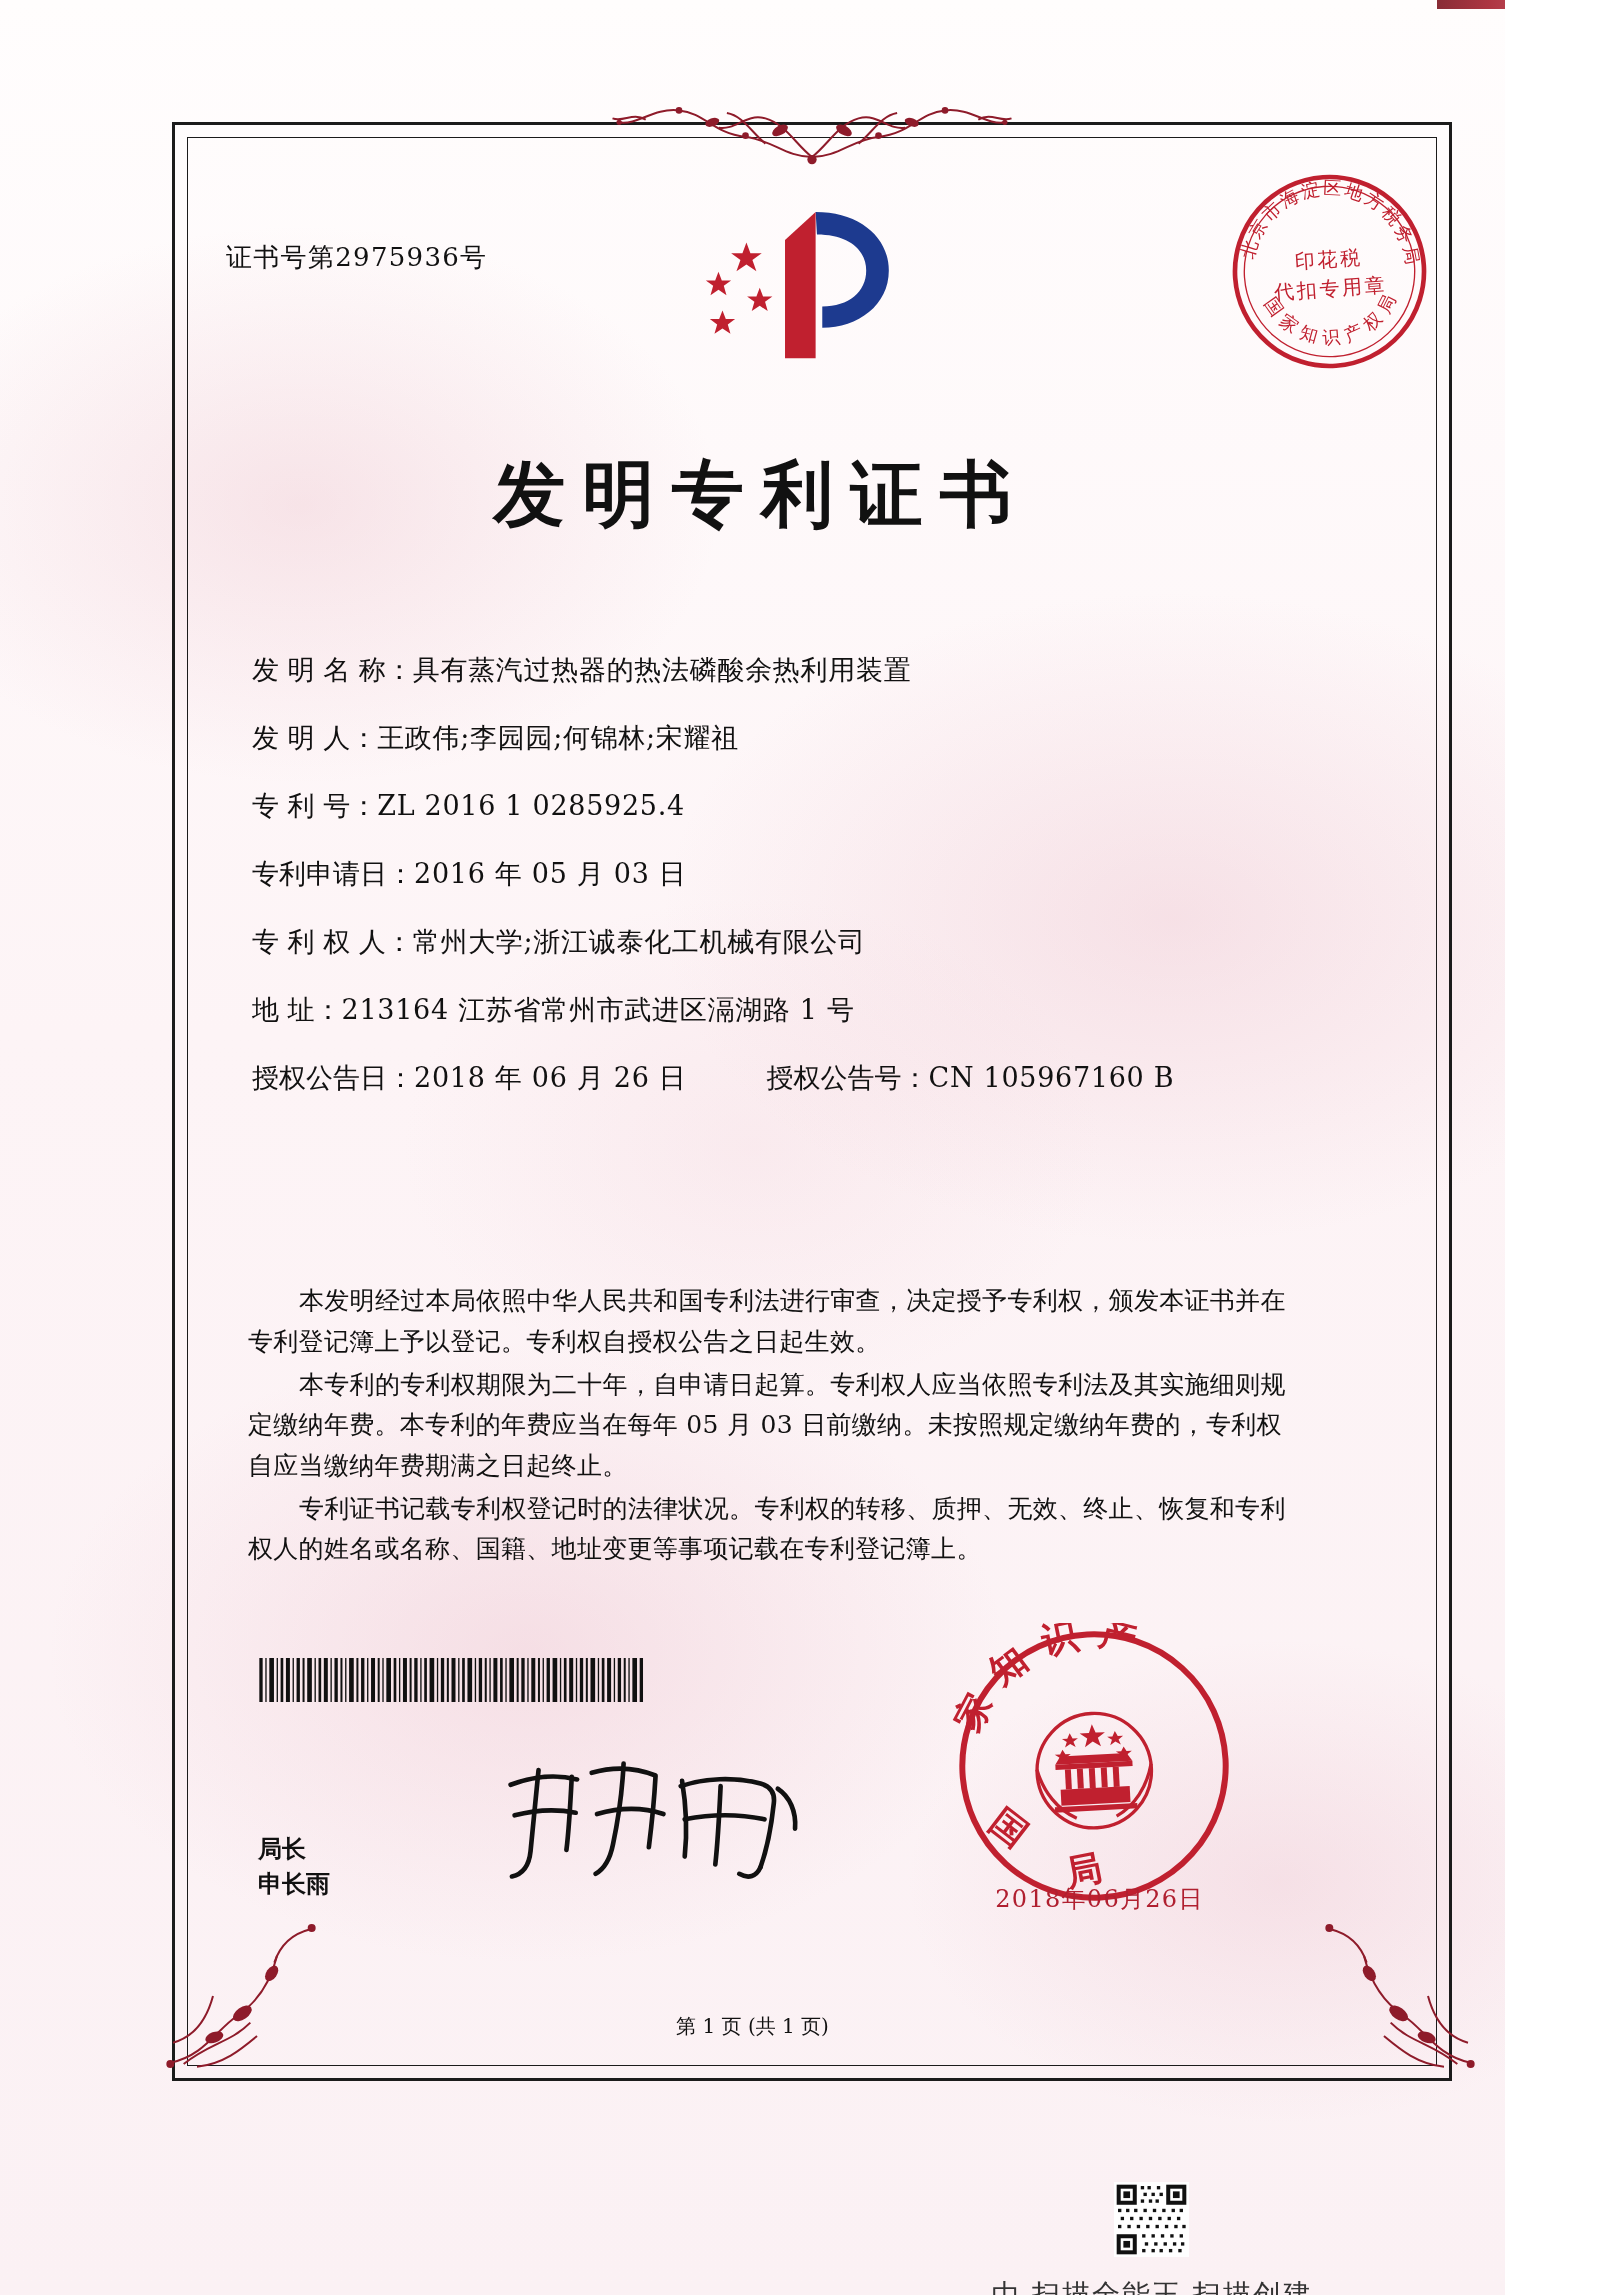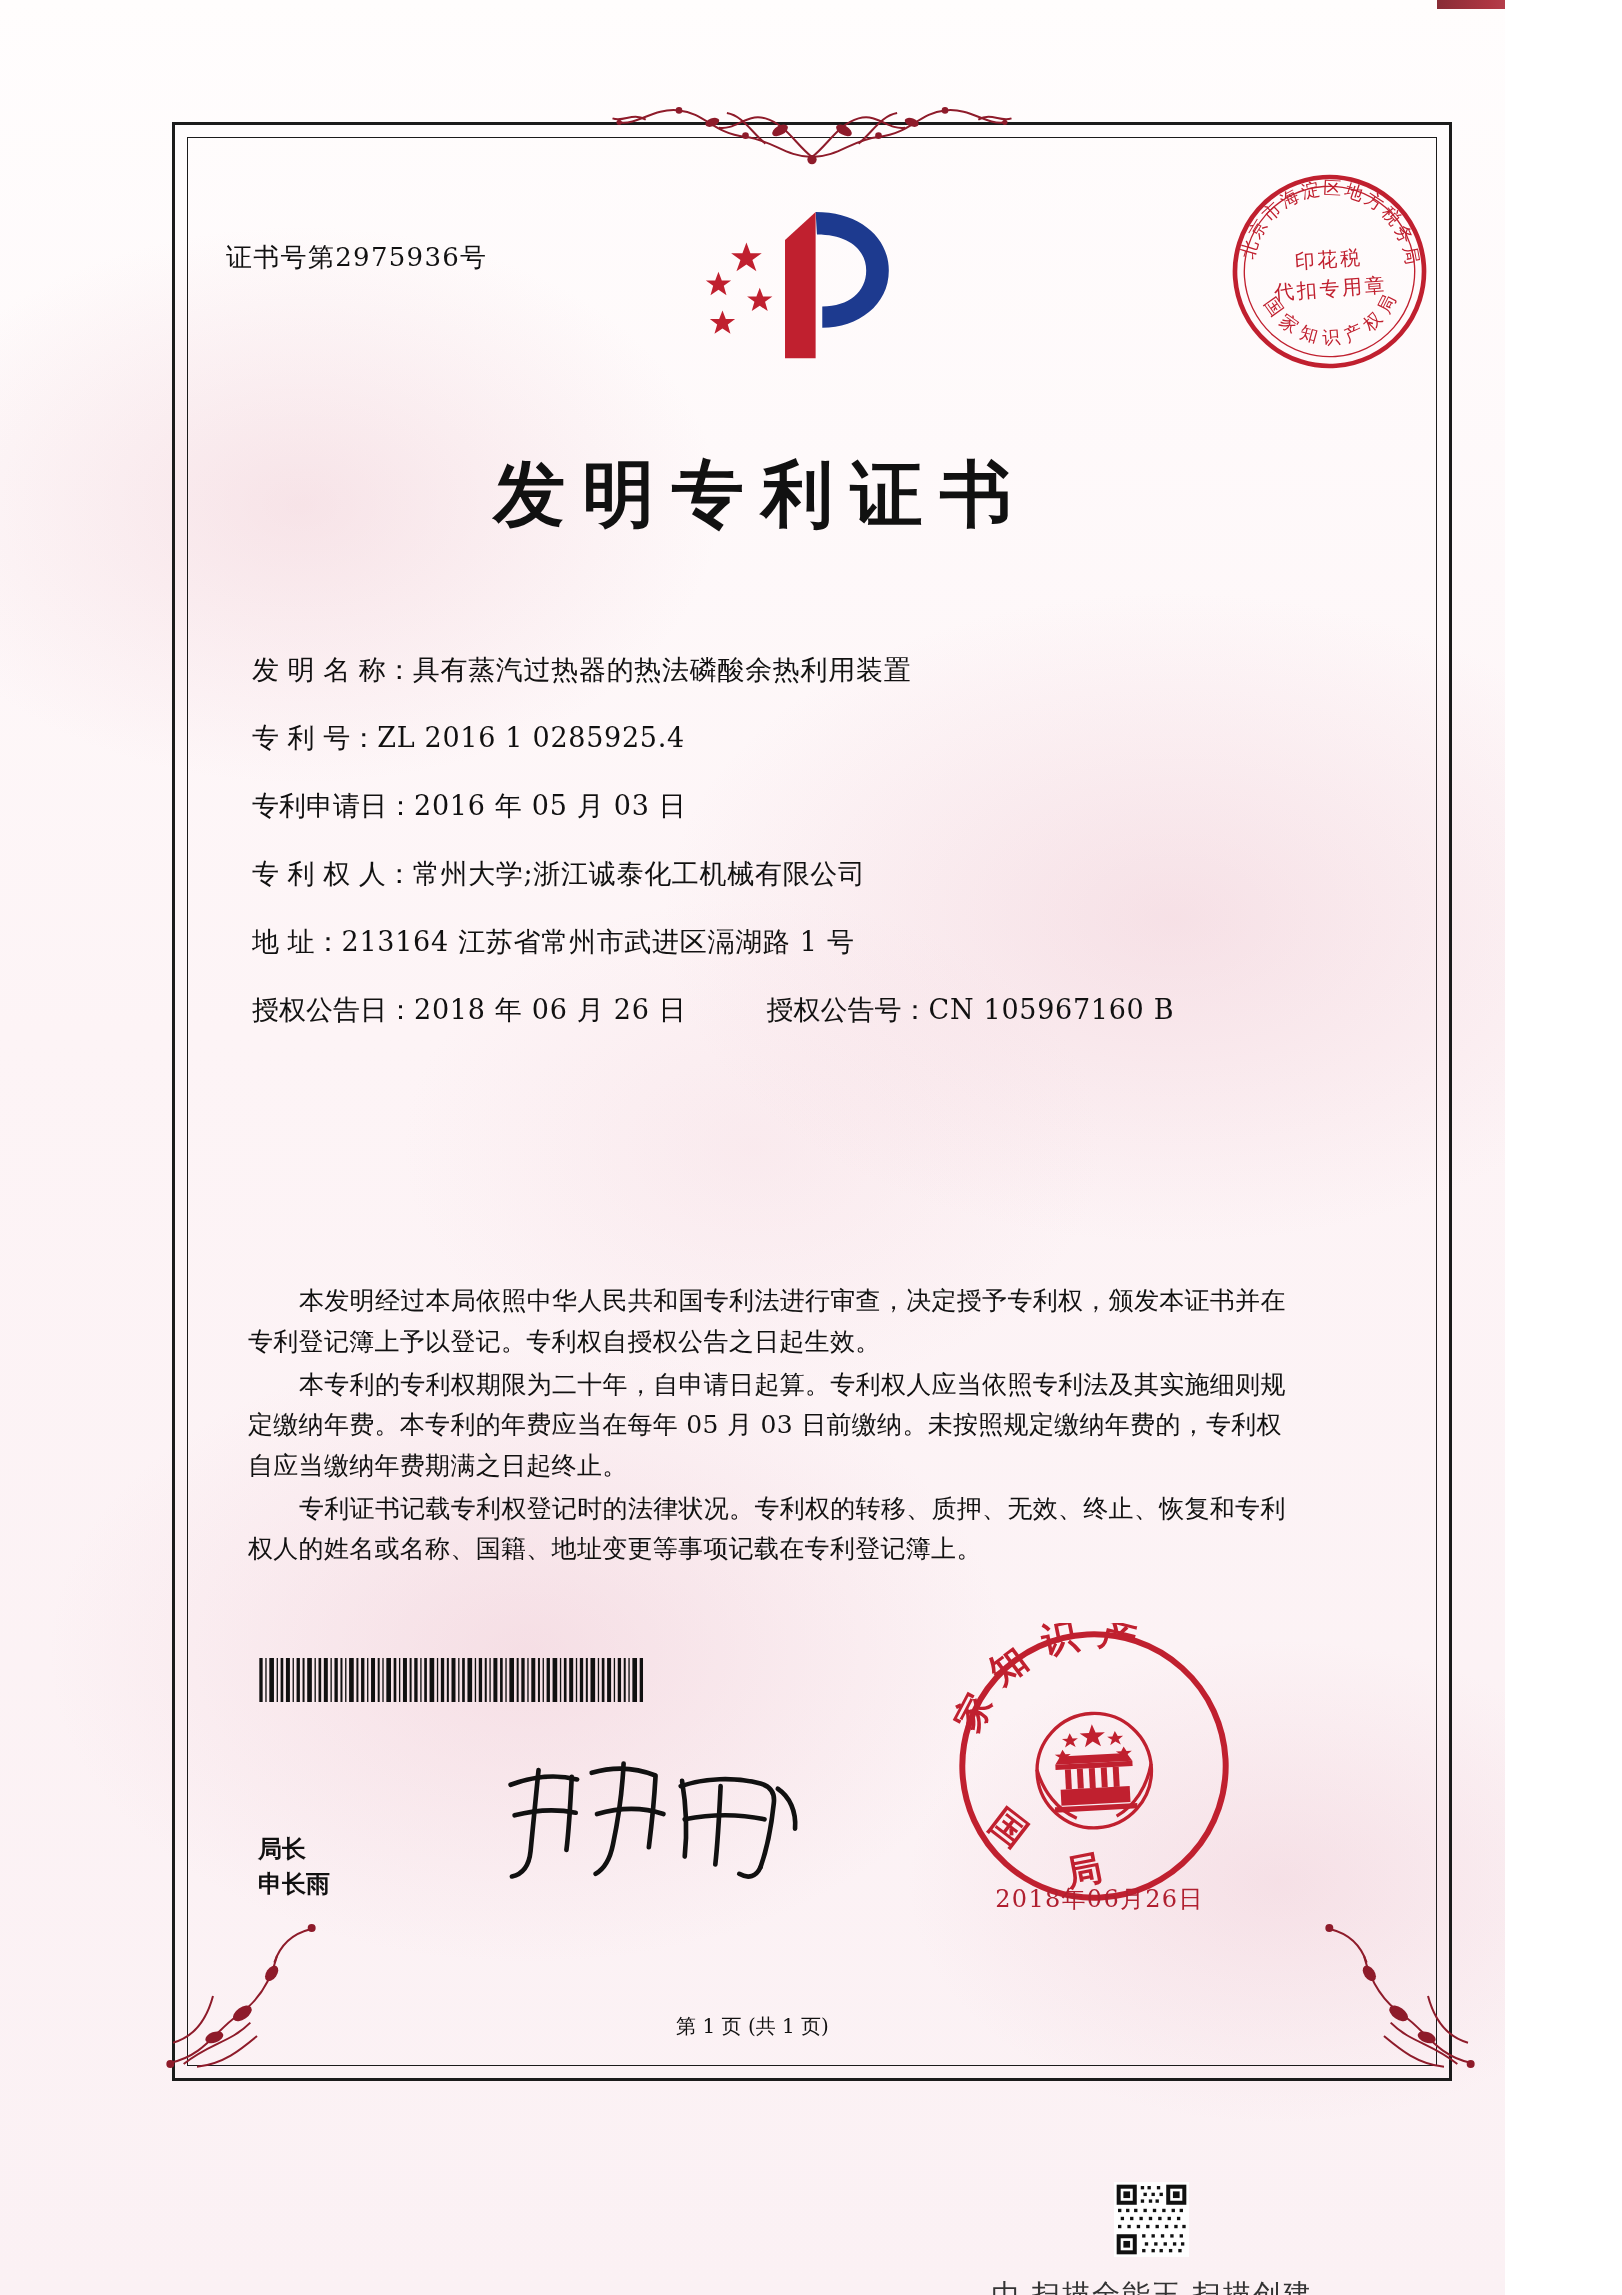--- a/index.html
+++ b/index.html
@@ -341,20 +341,24 @@
       </g>
     </svg>
   </div>
 
   <div class="cert-title">发明专利证书</div>
 
   <div class="fields">
     <div class="field-row">
       <span class="field-label">发 明 名 称：</span>
       <span class="field-value">具有蒸汽过热器的热法磷酸余热利用装置</span>
+    </div>
+    <div class="field-row">
+      <span class="field-label">发    明    人：</span>
+      <span class="field-value">王政伟;李园园;何锦林;宋耀祖</span>
     </div>
     <div class="field-row">
       <span class="field-label">专    利    号：</span>
       <span class="field-value">ZL 2016 1 0285925.4</span>
     </div>
     <div class="field-row">
       <span class="field-label">专利申请日：</span>
       <span class="field-value">2016 年 05 月 03 日</span>
     </div>
     <div class="field-row">

